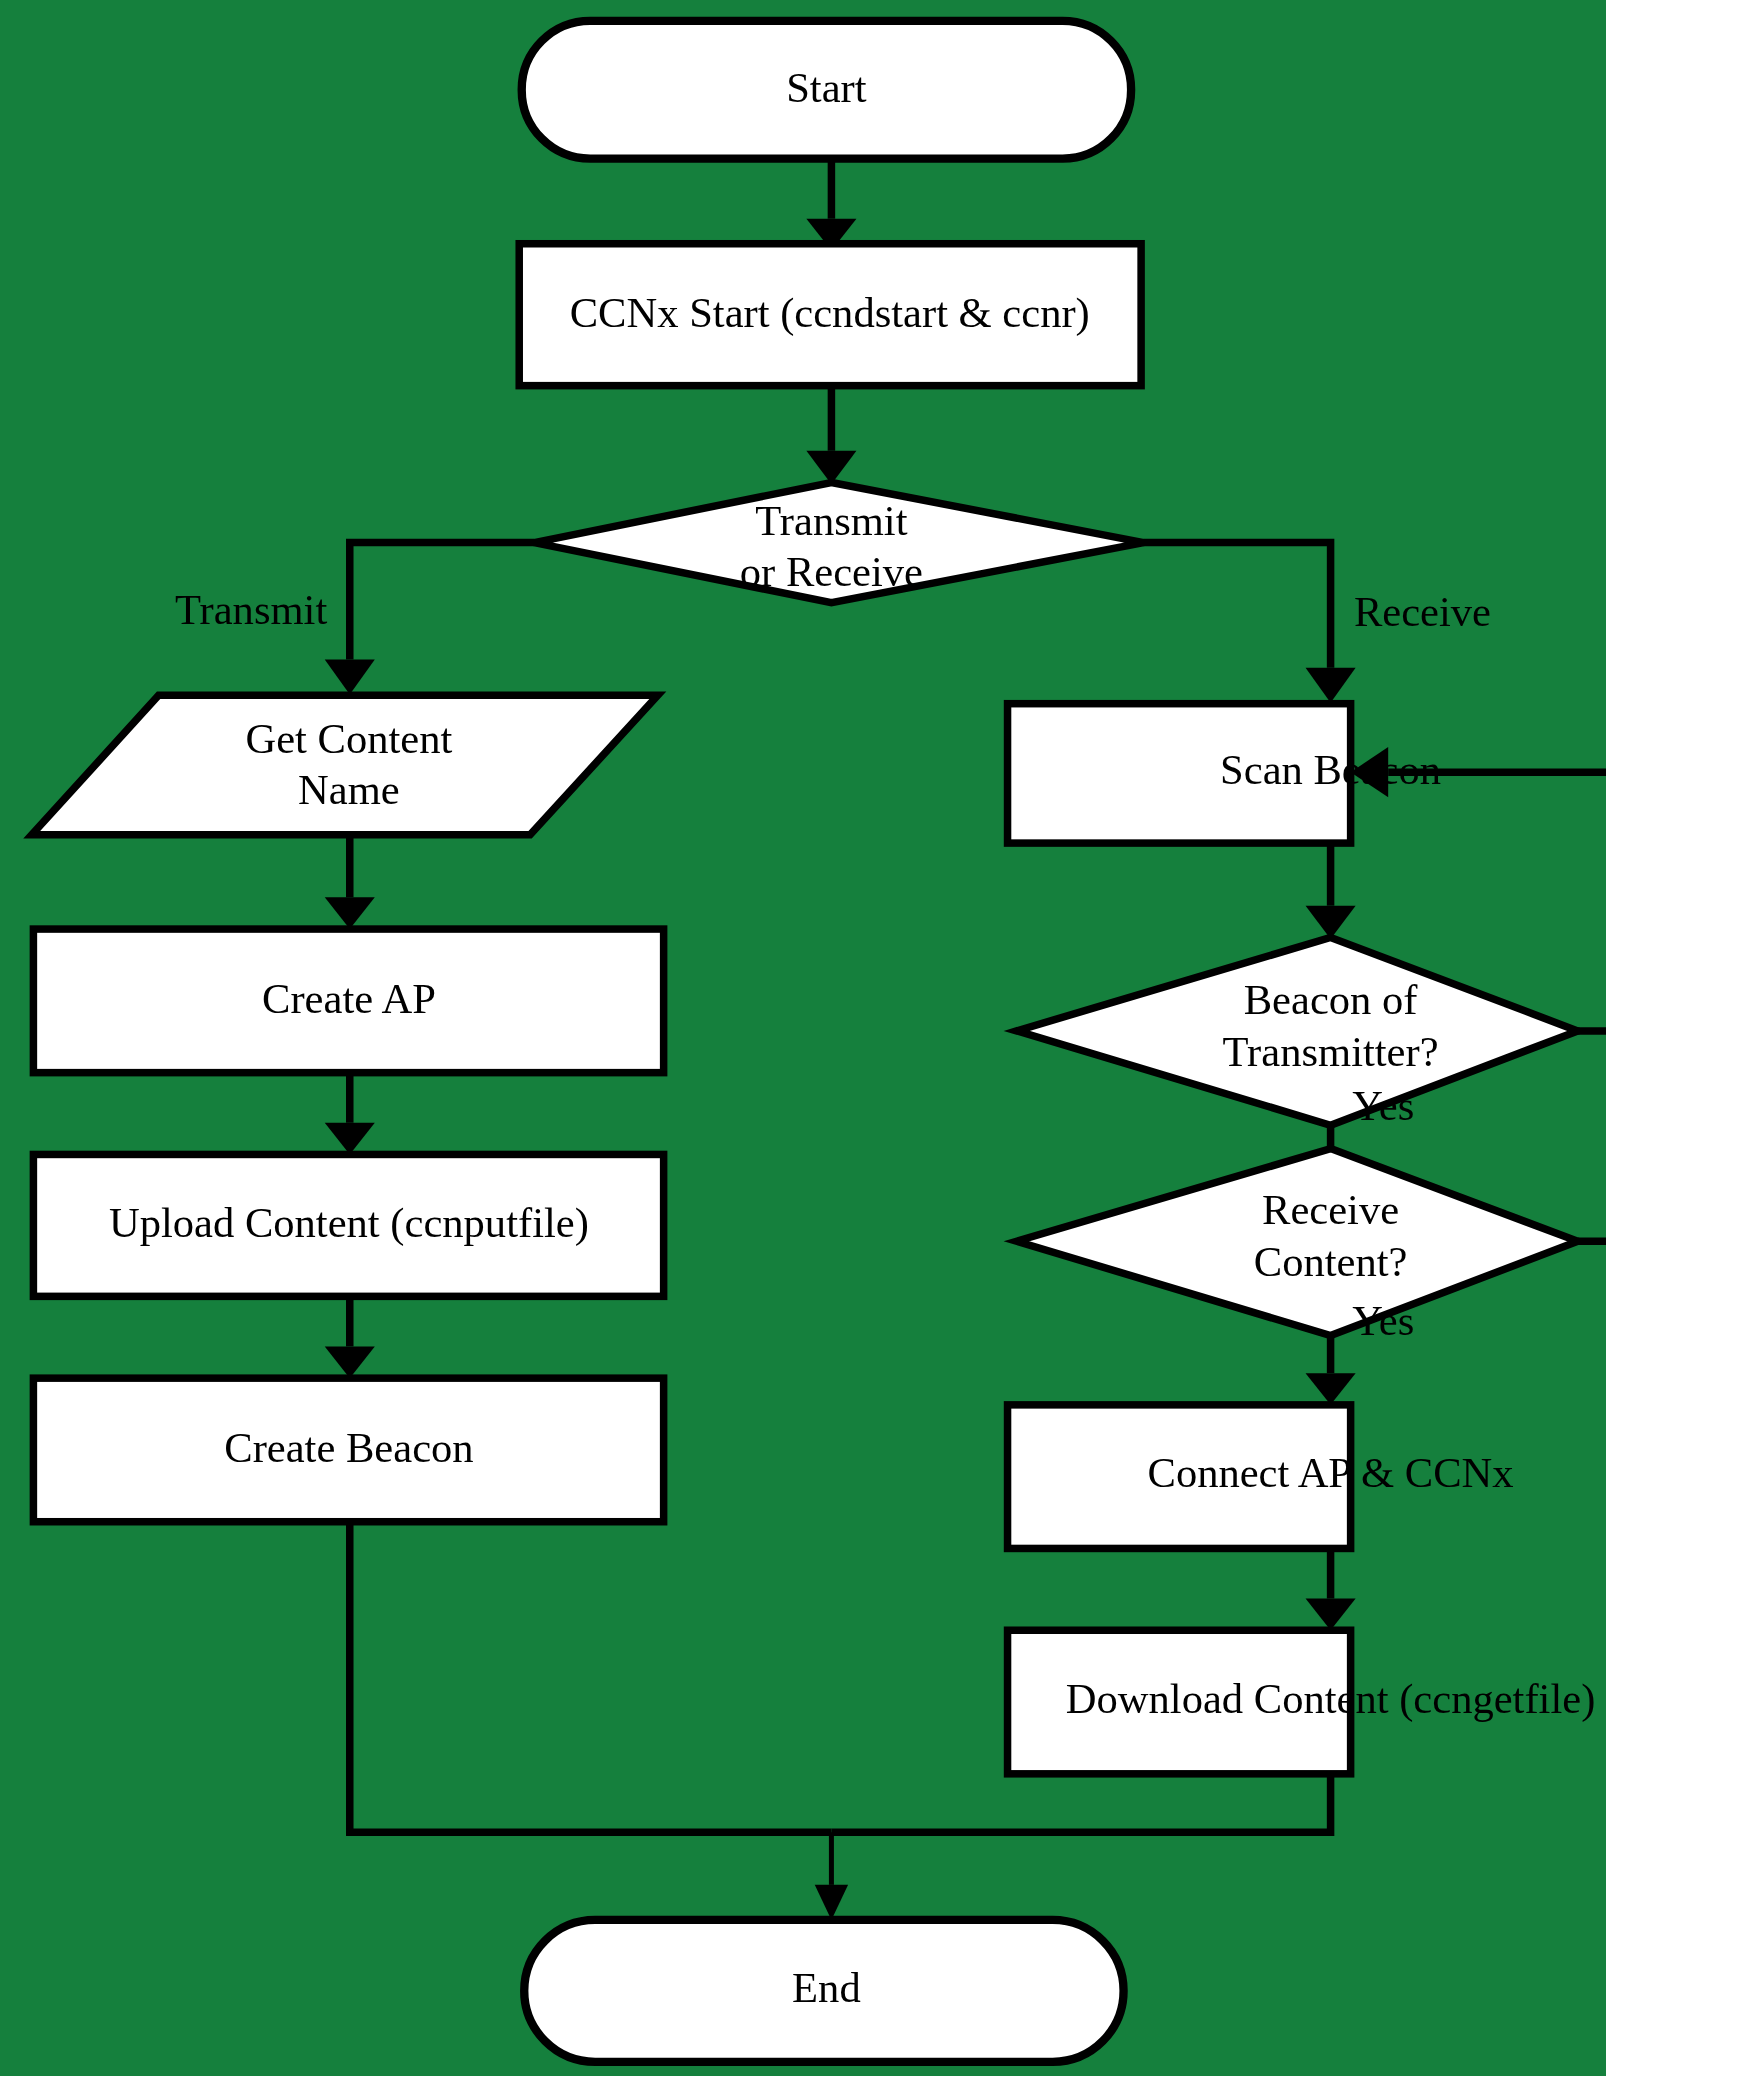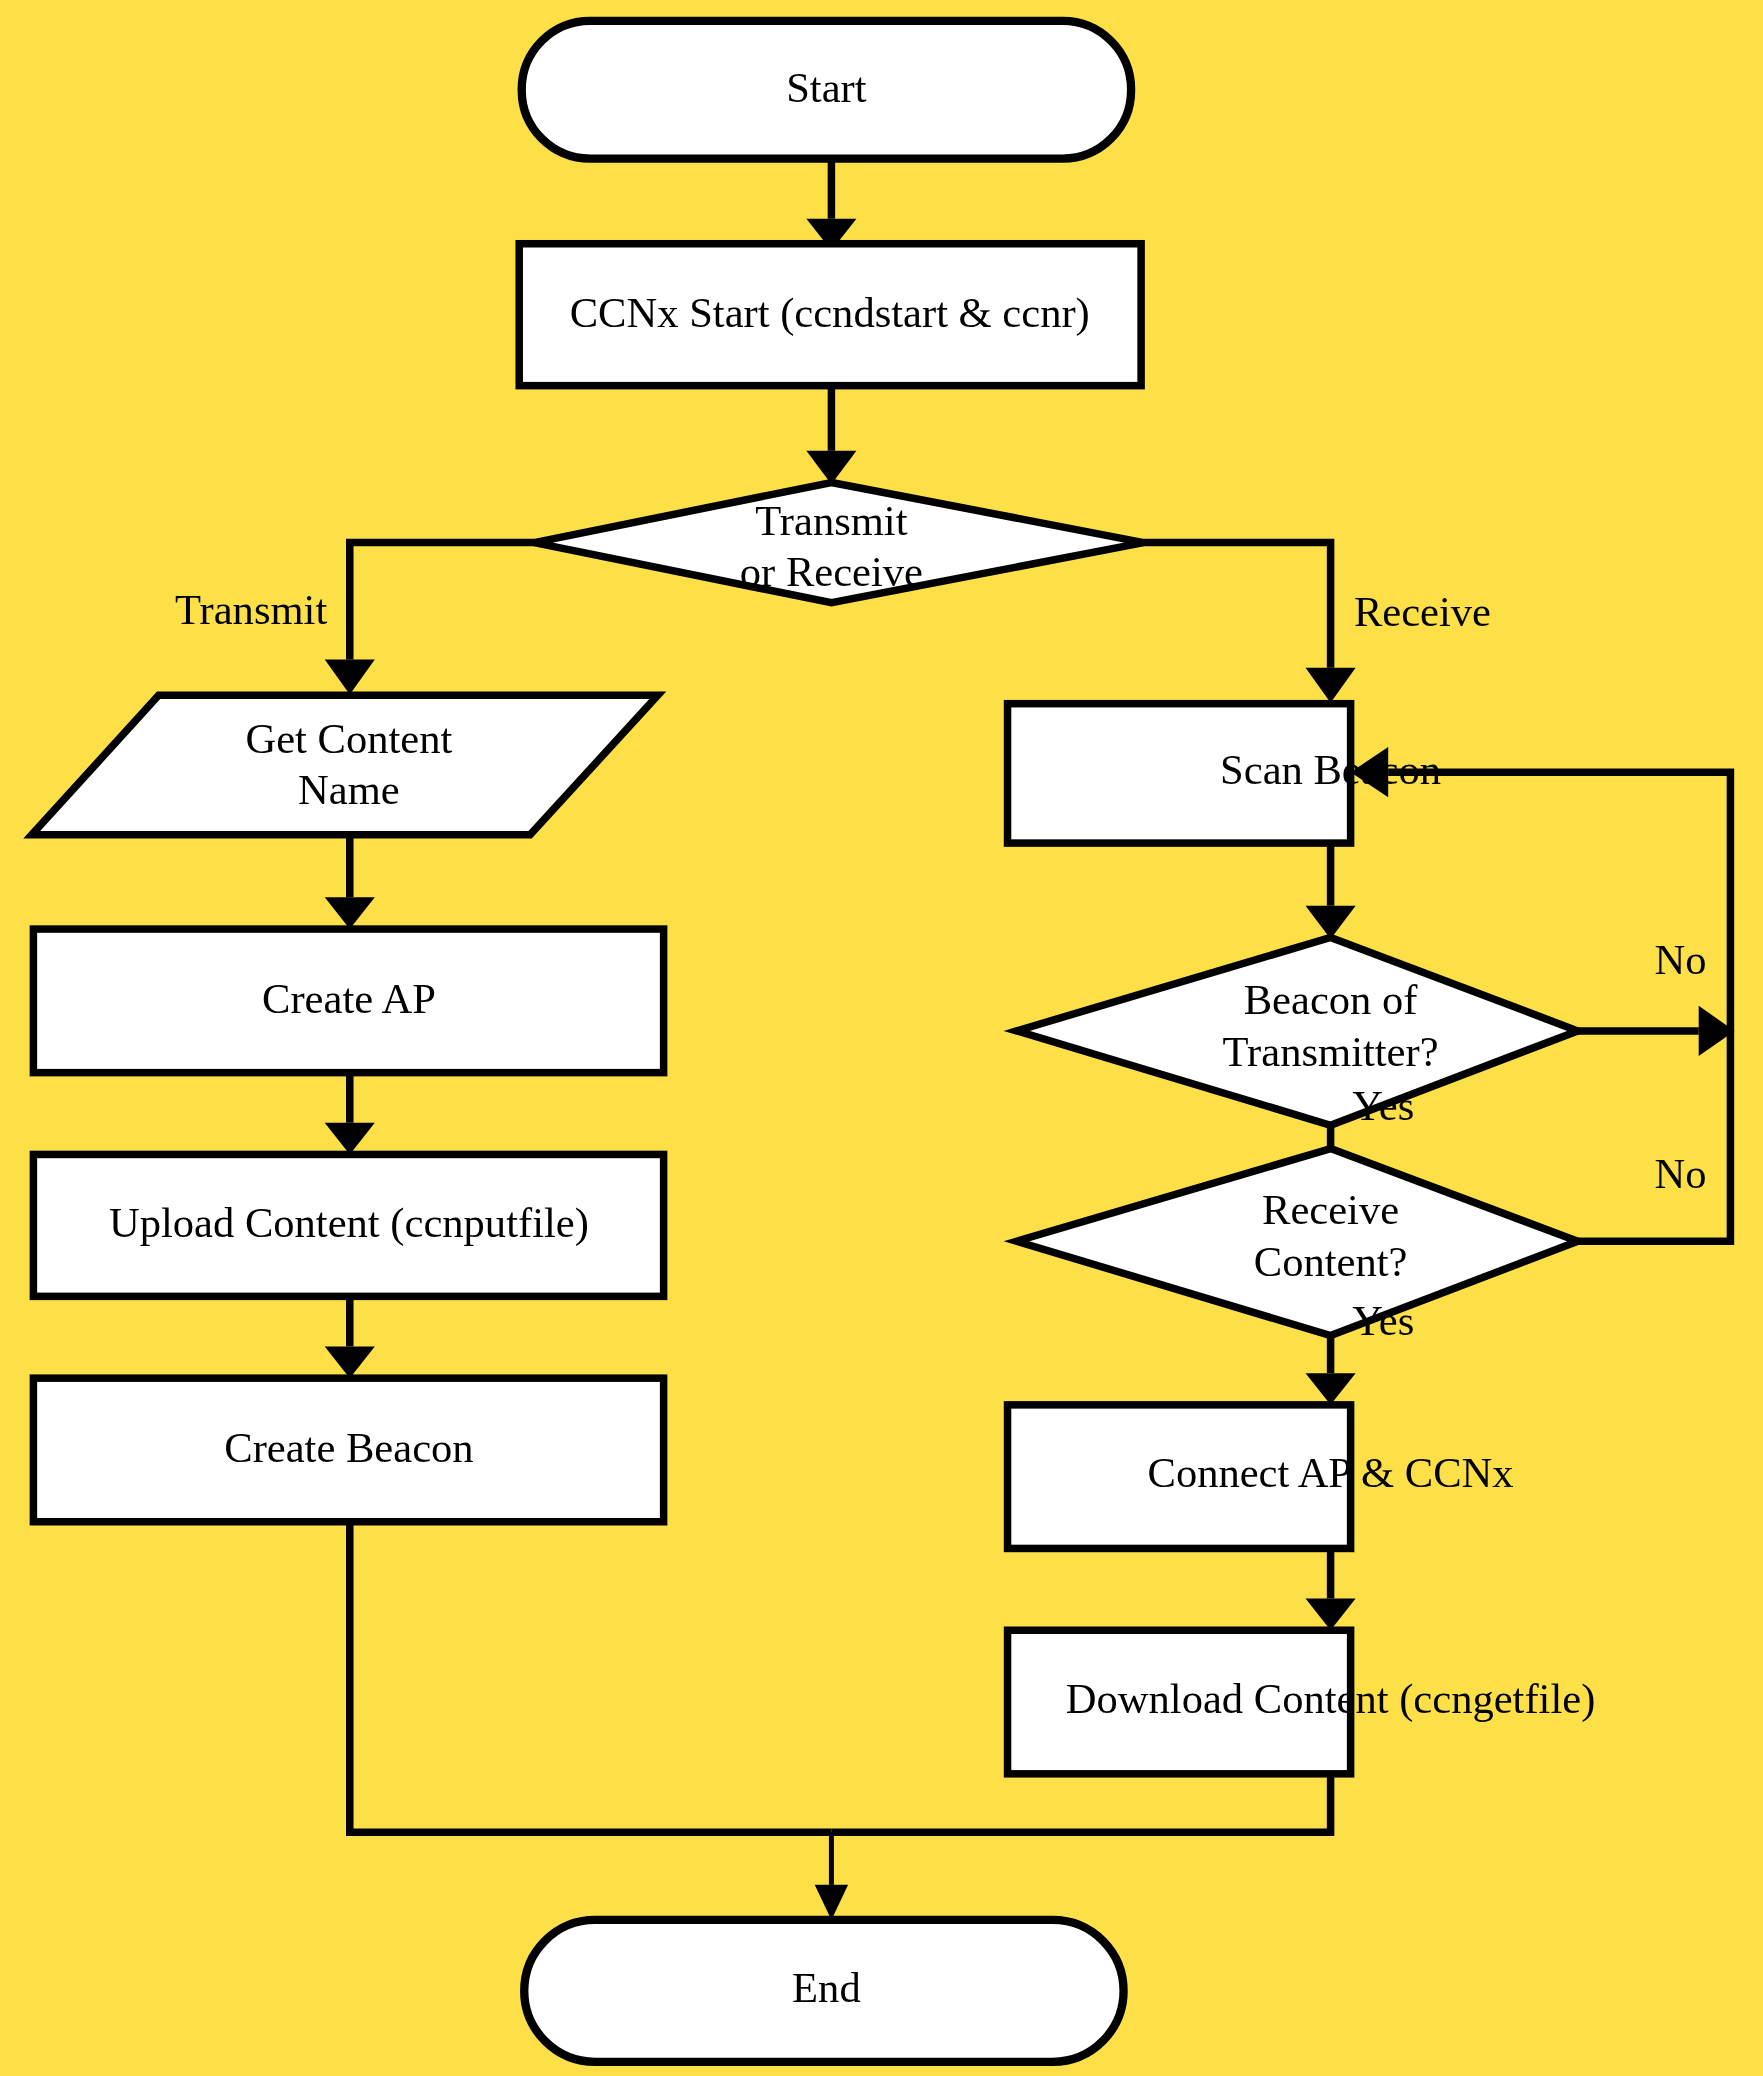--- a/index.html
+++ b/index.html
@@ -5,23 +5,23 @@
   html, body {
     margin: 0;
     padding: 0;
     background: #ffffff;
   }
   body {
     font-family: "Liberation Serif", "DejaVu Serif", serif;
   }
   #flowchart-root {
     position: relative;
-    width: 1763px;
+    width: 1606px;
     height: 2076px;
-    background: #fde047;
+    background: #15803d;
     overflow: hidden;
     text-align: center;
   }
   #flow-svg {
     position: absolute;
     top: 0;
     left: 0;
     width: 1763px;
     height: 2076px;
     display: block;

